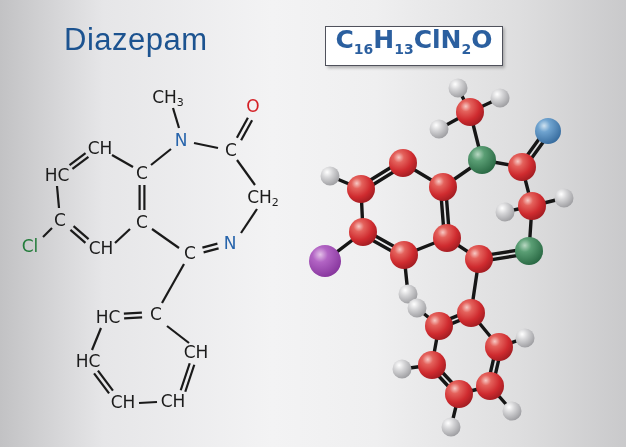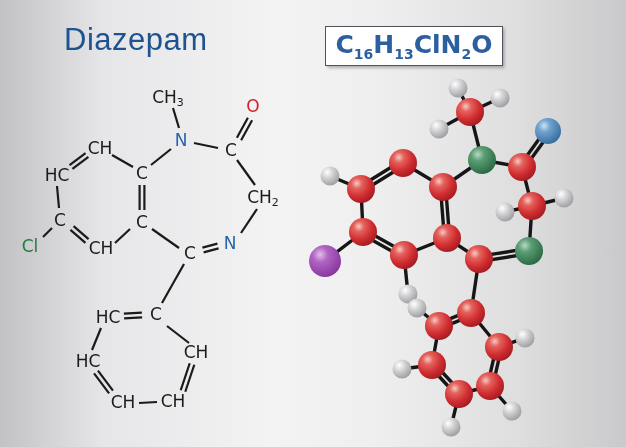--- a/index.html
+++ b/index.html
@@ -12,21 +12,21 @@
     padding-left:22px;
   }
   #title{
     position:absolute;left:64px;top:22px;
     font-size:31px;font-weight:500;letter-spacing:.5px;
   }
   #formula-box{
     position:absolute;left:325px;top:26px;width:176px;height:38px;
     background:#ffffff;border:1.5px solid #50525c;
     box-shadow:1.5px 2px 3px rgba(0,0,0,.28);
-    display:flex;align-items:center;justify-content:center;
+    display:flex;justify-content:center;
   }
   #formula-text{
     font-family:"DejaVu Sans", sans-serif;
     font-size:25px;font-weight:bold;line-height:1;
   }
   #formula-text .sub{font-size:14px;vertical-align:-6px;letter-spacing:0;}
   #mol-canvas{position:absolute;left:0;top:0;}
   .sf-label{font-family:"DejaVu Sans", sans-serif;font-size:17px;font-weight:500;}
   .sf-sub{font-size:11px;}
 </style>

